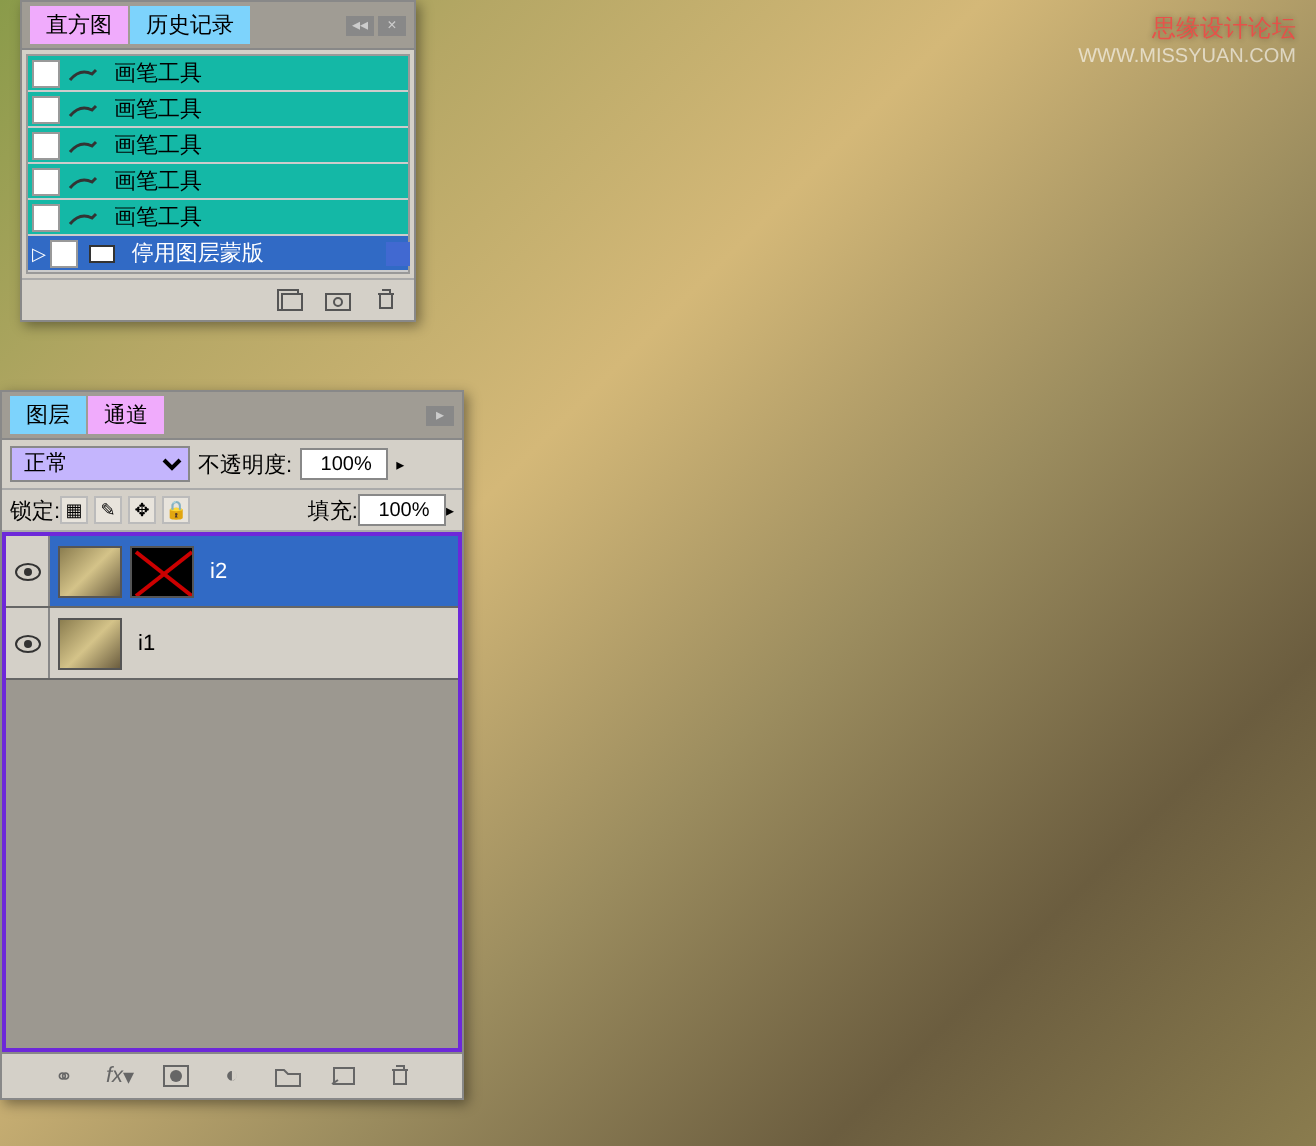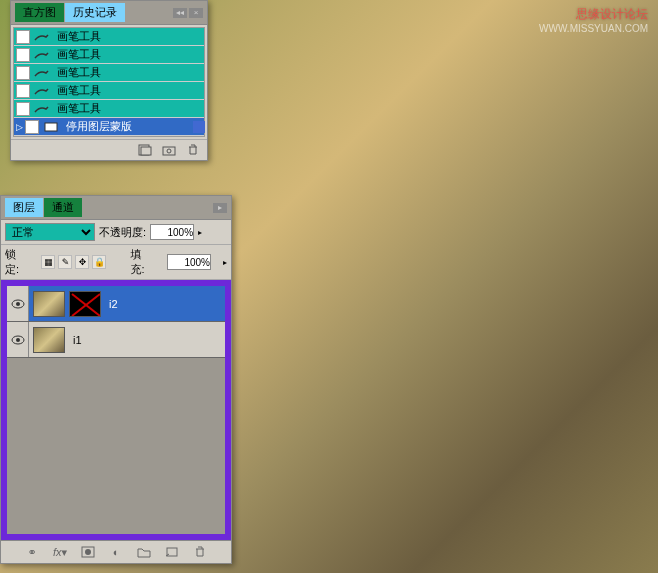--- a/index.html
+++ b/index.html
@@ -1,41 +1,41 @@
 <!DOCTYPE html>
 <html><head>
 <meta charset="utf-8">
 <style>
 * { margin: 0; padding: 0; box-sizing: border-box; font-family: "Microsoft YaHei", sans-serif; }
 body { width: 658px; height: 573px; position: relative; background: linear-gradient(135deg, #8a9b4a 0%, #b5a765 20%, #d4b878 40%, #9c8d5f 60%, #6b5d3f 80%, #8a7c4e 100%); overflow: hidden; }
 .watermark { position: absolute; top: 6px; right: 10px; color: #ef4444; font-size: 12px; opacity: 0.85; text-shadow: 0 0 3px rgba(0,0,0,0.5); }
 .watermark-sub { position: absolute; top: 9px; right: 10px; color: #fff; font-size: 10px; opacity: 0.6; margin-top: 14px; }
 .panel { position: absolute; background: #d4d0c8; border: 1px solid #888; box-shadow: 2px 2px 6px rgba(0,0,0,0.4); font-size: 11px; color: #000; }
 .panel-header { background: #a09c94; padding: 2px 4px; display: flex; align-items: center; border-bottom: 1px solid #888; }
-.tab { padding: 2px 8px; background: #15803d; margin-right: 1px; font-size: 11px; cursor: pointer; }
+.tab { padding: 2px 8px; background: #f0abfc; margin-right: 1px; font-size: 11px; cursor: pointer; }
 .tab.active { background: #7dd3fc; }
 .collapse-controls { margin-left: auto; display: flex; gap: 2px; }
 .collapse-btn { width: 14px; height: 10px; background: #888; font-size: 8px; text-align: center; cursor: pointer; color: #ccc; }
 .history-panel { top: 0; left: 10px; width: 198px; }
 .history-list { max-height: 140px; overflow-y: auto; border: 1px solid #999; margin: 2px; background: #14b8a6; }
 .history-item { display: flex; align-items: center; padding: 1px 2px; border-bottom: 1px solid #ccc; font-size: 11px; }
 .history-item.selected { background: #316ac5; color: #fff; }
 .history-chk { width: 14px; height: 14px; border: 1px solid #999; background: #fff; margin-right: 3px; }
 .history-brush { width: 18px; height: 12px; margin-right: 6px; display: flex; align-items: center; justify-content: center; }
 .panel-footer { display: flex; justify-content: flex-end; padding: 3px 6px; gap: 8px; border-top: 1px solid #aaa; }
 .footer-icon { width: 16px; height: 14px; cursor: pointer; display: flex; align-items: center; justify-content: center; color: #555; }
 
 .layers-panel { top: 195px; left: 0px; width: 232px; }
 .layers-controls { display: flex; align-items: center; padding: 3px 4px; gap: 4px; font-size: 11px; }
-.blend-select { width: 90px; height: 18px; background: #14b8a6; border: 1px solid #888; font-size: 11px; padding-left: 2px; }
-.opacity-input { width: 44px; height: 16px; background: #fff; border: 1px solid #888; font-size: 10px; text-align: right; padding-left: 2px; }
-.lock-row { display: flex; align-items: center; padding: 2px 4px; gap: 12px; font-size: 11px; border-top: 1px solid #aaa; border-bottom: 1px solid #aaa; }
+.blend-select { width: 90px; height: 18px; background: #c4b5fd; border: 1px solid #888; font-size: 11px; padding-left: 2px; }
+.opacity-input { width: 44px; height: 16px; background: #fff; border: 1px solid #888; font-size: 10px; text-align: center; padding-left: 2px; }
+.lock-row { display: flex; align-items: center; padding: 2px 4px; gap: 0; font-size: 11px; border-top: 1px solid #aaa; border-bottom: 1px solid #aaa; }
 .lock-icons { display: flex; gap: 3px; }
 .lock-icon { width: 14px; height: 14px; border: 1px solid #bbb; background: #e8e4dc; display: flex; align-items: center; justify-content: center; font-size: 9px; }
-.layers-list { min-height: 260px; background: #9c9890; border: 6px solid #6d28d9; margin: 0; }
+.layers-list { min-height: 260px; background: #9c9890; border: 2px solid #6d28d9; margin: 0; }
 .layer-row { display: flex; align-items: center; border-bottom: 1px solid #666; height: 36px; }
 .layer-row.selected { background: #316ac5; color: #fff; }
 .layer-row:not(.selected) { background: #d4d0c8; }
 .vis-col { width: 22px; height: 100%; border-right: 1px solid #888; display: flex; align-items: center; justify-content: center; background: #d4d0c8; }
 .eye-icon { width: 14px; height: 10px; }
 .layer-thumb { width: 32px; height: 26px; border: 1px solid #555; margin: 0 4px; background: linear-gradient(135deg, #8b7d4f, #d4c389, #6b5d3f); }
 .mask-thumb { width: 32px; height: 26px; border: 1px solid #555; margin-right: 4px; background: #000; position: relative; }
 .mask-x { position: absolute; width: 100%; height: 100%; }
 .layer-name { font-size: 11px; margin-left: 4px; }
 .layers-footer { display: flex; justify-content: center; padding: 4px; gap: 10px; border-top: 1px solid #888; background: #d4d0c8; }

